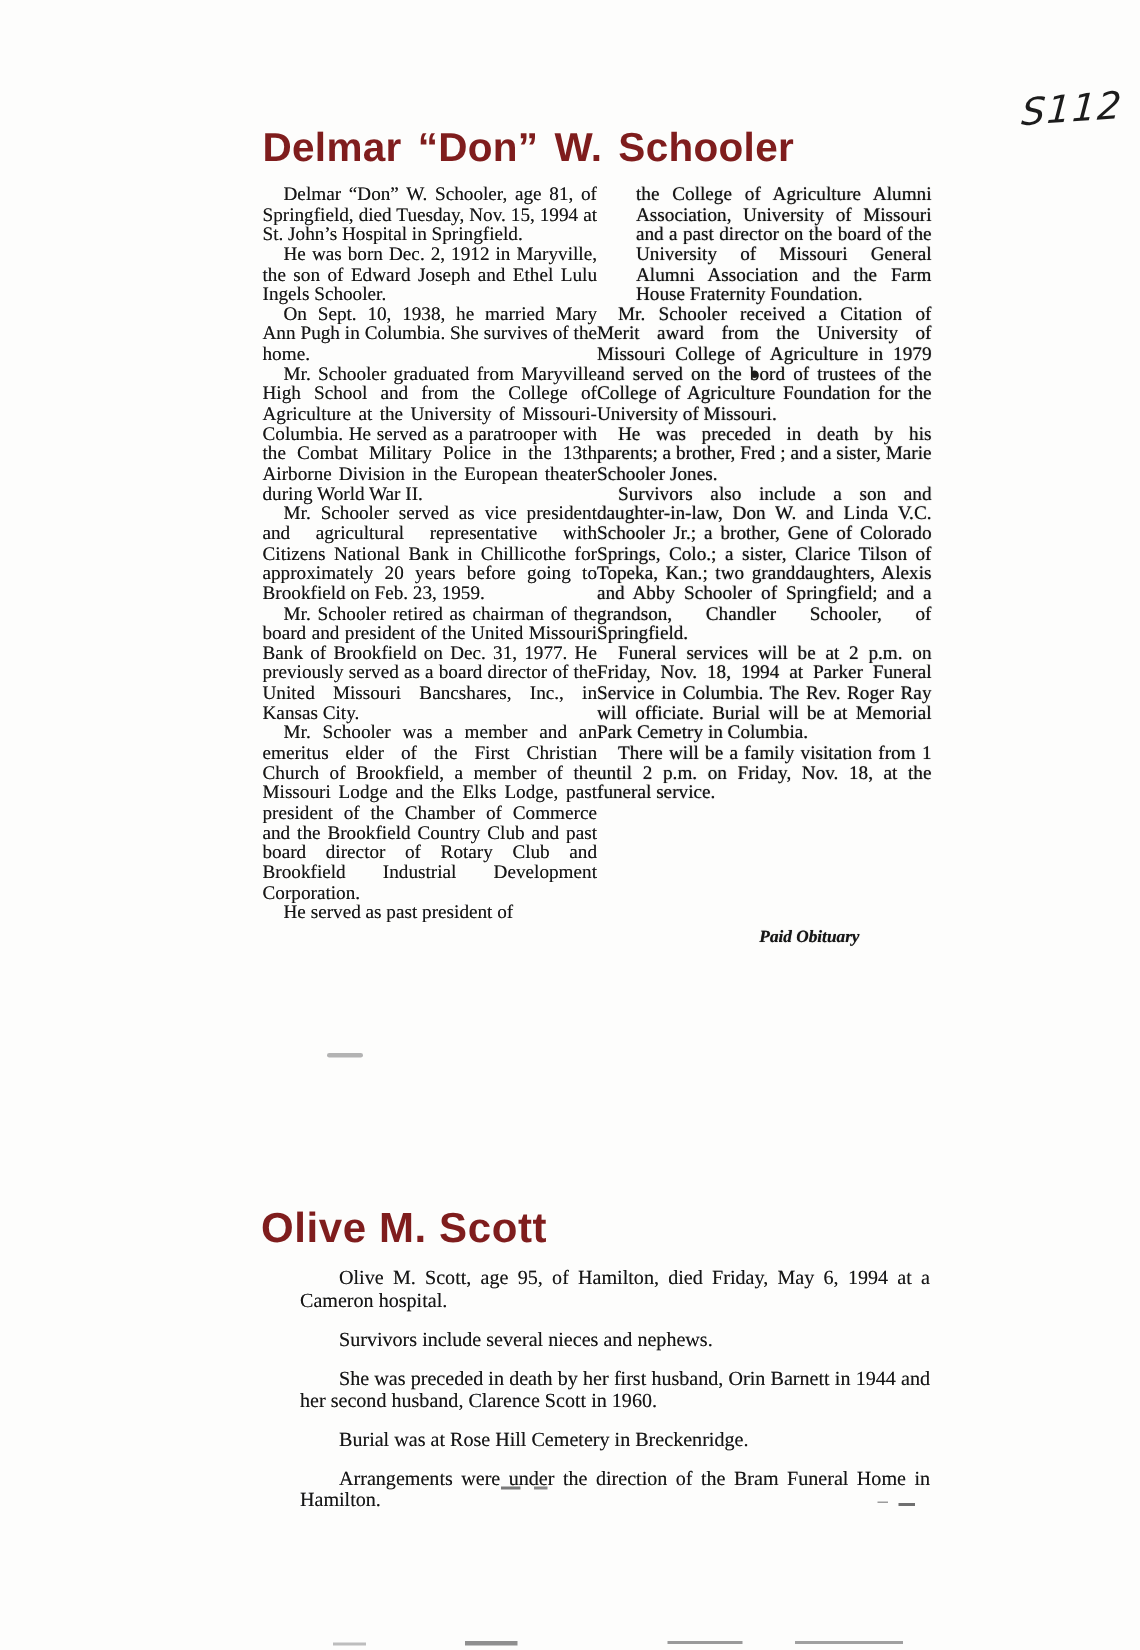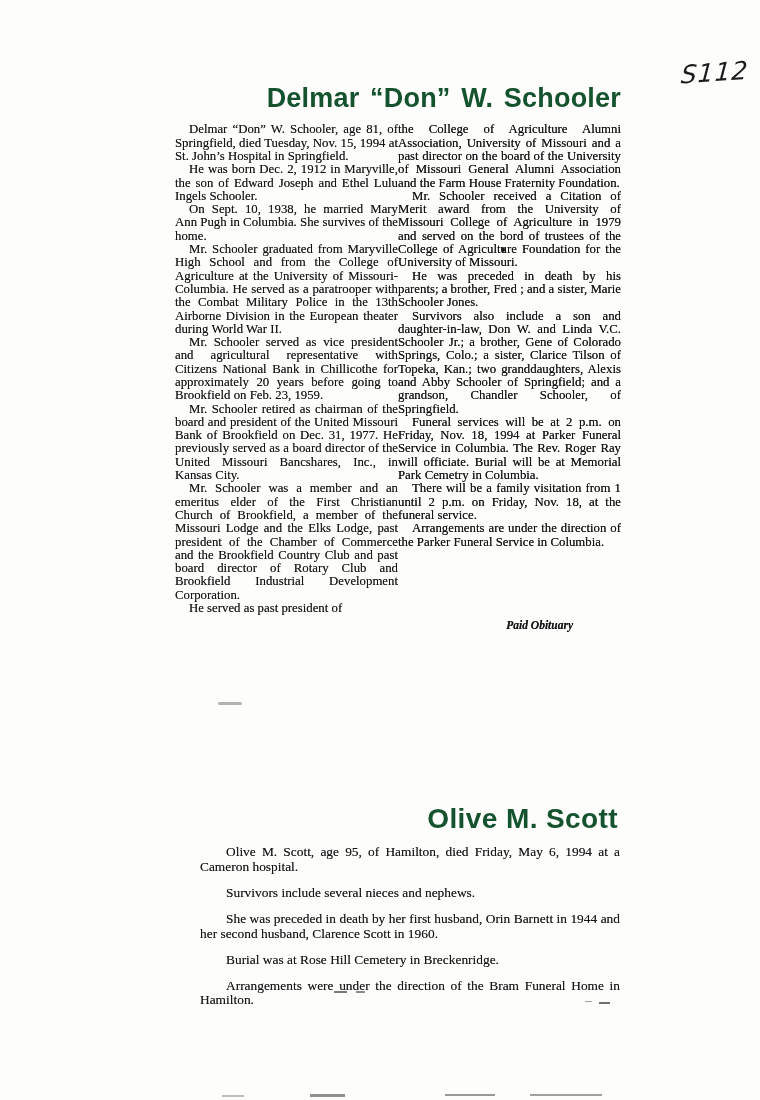--- a/index.html
+++ b/index.html
@@ -34,23 +34,23 @@
   
   .obit-schooler {
     position: absolute;
     left: 175px;
     top: 84px;
     width: 446px;
   }
   .obit-title {
     font-family: "Liberation Sans", sans-serif;
     font-weight: 700;
-    text-align: right;
+    text-align: left;
     margin: 0;
-    color: #14532d;
+    color: #7f1d1d;
   }
   .obit-title-1 {
     font-size: 27px;
     line-height: 1.05;
     letter-spacing: 0.2px;
     word-spacing: 3px;
     margin-bottom: 11px;
   }
   .two-cols {
     display: flex;
@@ -61,21 +61,21 @@
     font-size: 12.8px;
     line-height: 13.3px;
     text-align: justify;
     hyphens: auto;
     text-shadow: 0 0 0.35px rgba(0,0,0,0.55);
   }
   .col p {
     margin: 0;
     text-indent: 14px;
   }
-  .col-right p:first-child { text-indent: 0; }
+  .col-right p:first-child { text-indent: 0; margin-left: 26px; }
   .col-right { text-shadow: 0 0 0.55px rgba(0,0,0,0.75); }
 
   .signature {
     font-family: "Liberation Serif", serif;
     font-style: italic;
     font-weight: 700;
     font-size: 11.5px;
     text-align: right;
     padding-right: 48px;
     margin-top: 4px;
@@ -143,21 +143,20 @@
           <p>Mr. Schooler was a member and an emeritus elder of the First Christian Church of Brookfield, a member of the Missouri Lodge and the Elks Lodge, past president of the Chamber of Commerce and the Brookfield Country Club and past board director of Rotary Club and Brookfield Industrial Development Corporation.</p>
           <p>He served as past president of</p>
         </div>
       <div class="col col-right">
           <p>the College of Agriculture Alumni Association, University of Missouri and a past director on the board of the University of Missouri General Alumni Association and the Farm House Fraternity Foundation.</p>
           <p>Mr. Schooler received a Citation of Merit award from the University of Missouri College of Agriculture in 1979 and served on the bord of trustees of the College of Agriculture Foundation for the University of Missouri.</p>
           <p>He was preceded in death by his parents; a brother, Fred ; and a sister, Marie Schooler Jones.</p>
           <p>Survivors also include a son and daughter-in-law, Don W. and Linda V.C. Schooler Jr.; a brother, Gene of Colorado Springs, Colo.; a sister, Clarice Tilson of Topeka, Kan.; two granddaughters, Alexis and Abby Schooler of Springfield; and a grandson, Chandler Schooler, of Springfield.</p>
           <p>Funeral services will be at 2 p.m. on Friday, Nov. 18, 1994 at Parker Funeral Service in Columbia. The Rev. Roger Ray will officiate. Burial will be at Memorial Park Cemetry in Columbia.</p>
           <p>There will be a family visitation from 1 until 2 p.m. on Friday, Nov. 18, at the funeral service.</p>
-          <p>Arrangements are under the direction of the Parker Funeral Service in Columbia.</p>
         </div>
     </div>
     <div class="signature">Paid Obituary</div>
   </section>
 
   <section class="obit-scott">
     <h2 class="obit-title obit-title-2">Olive M. Scott</h2>
     <div class="scott-body">
         <p>Olive M. Scott, age 95, of Hamilton, died Friday, May 6, 1994 at a Cameron hospital.</p>
         <p>Survivors include several nieces and nephews.</p>

